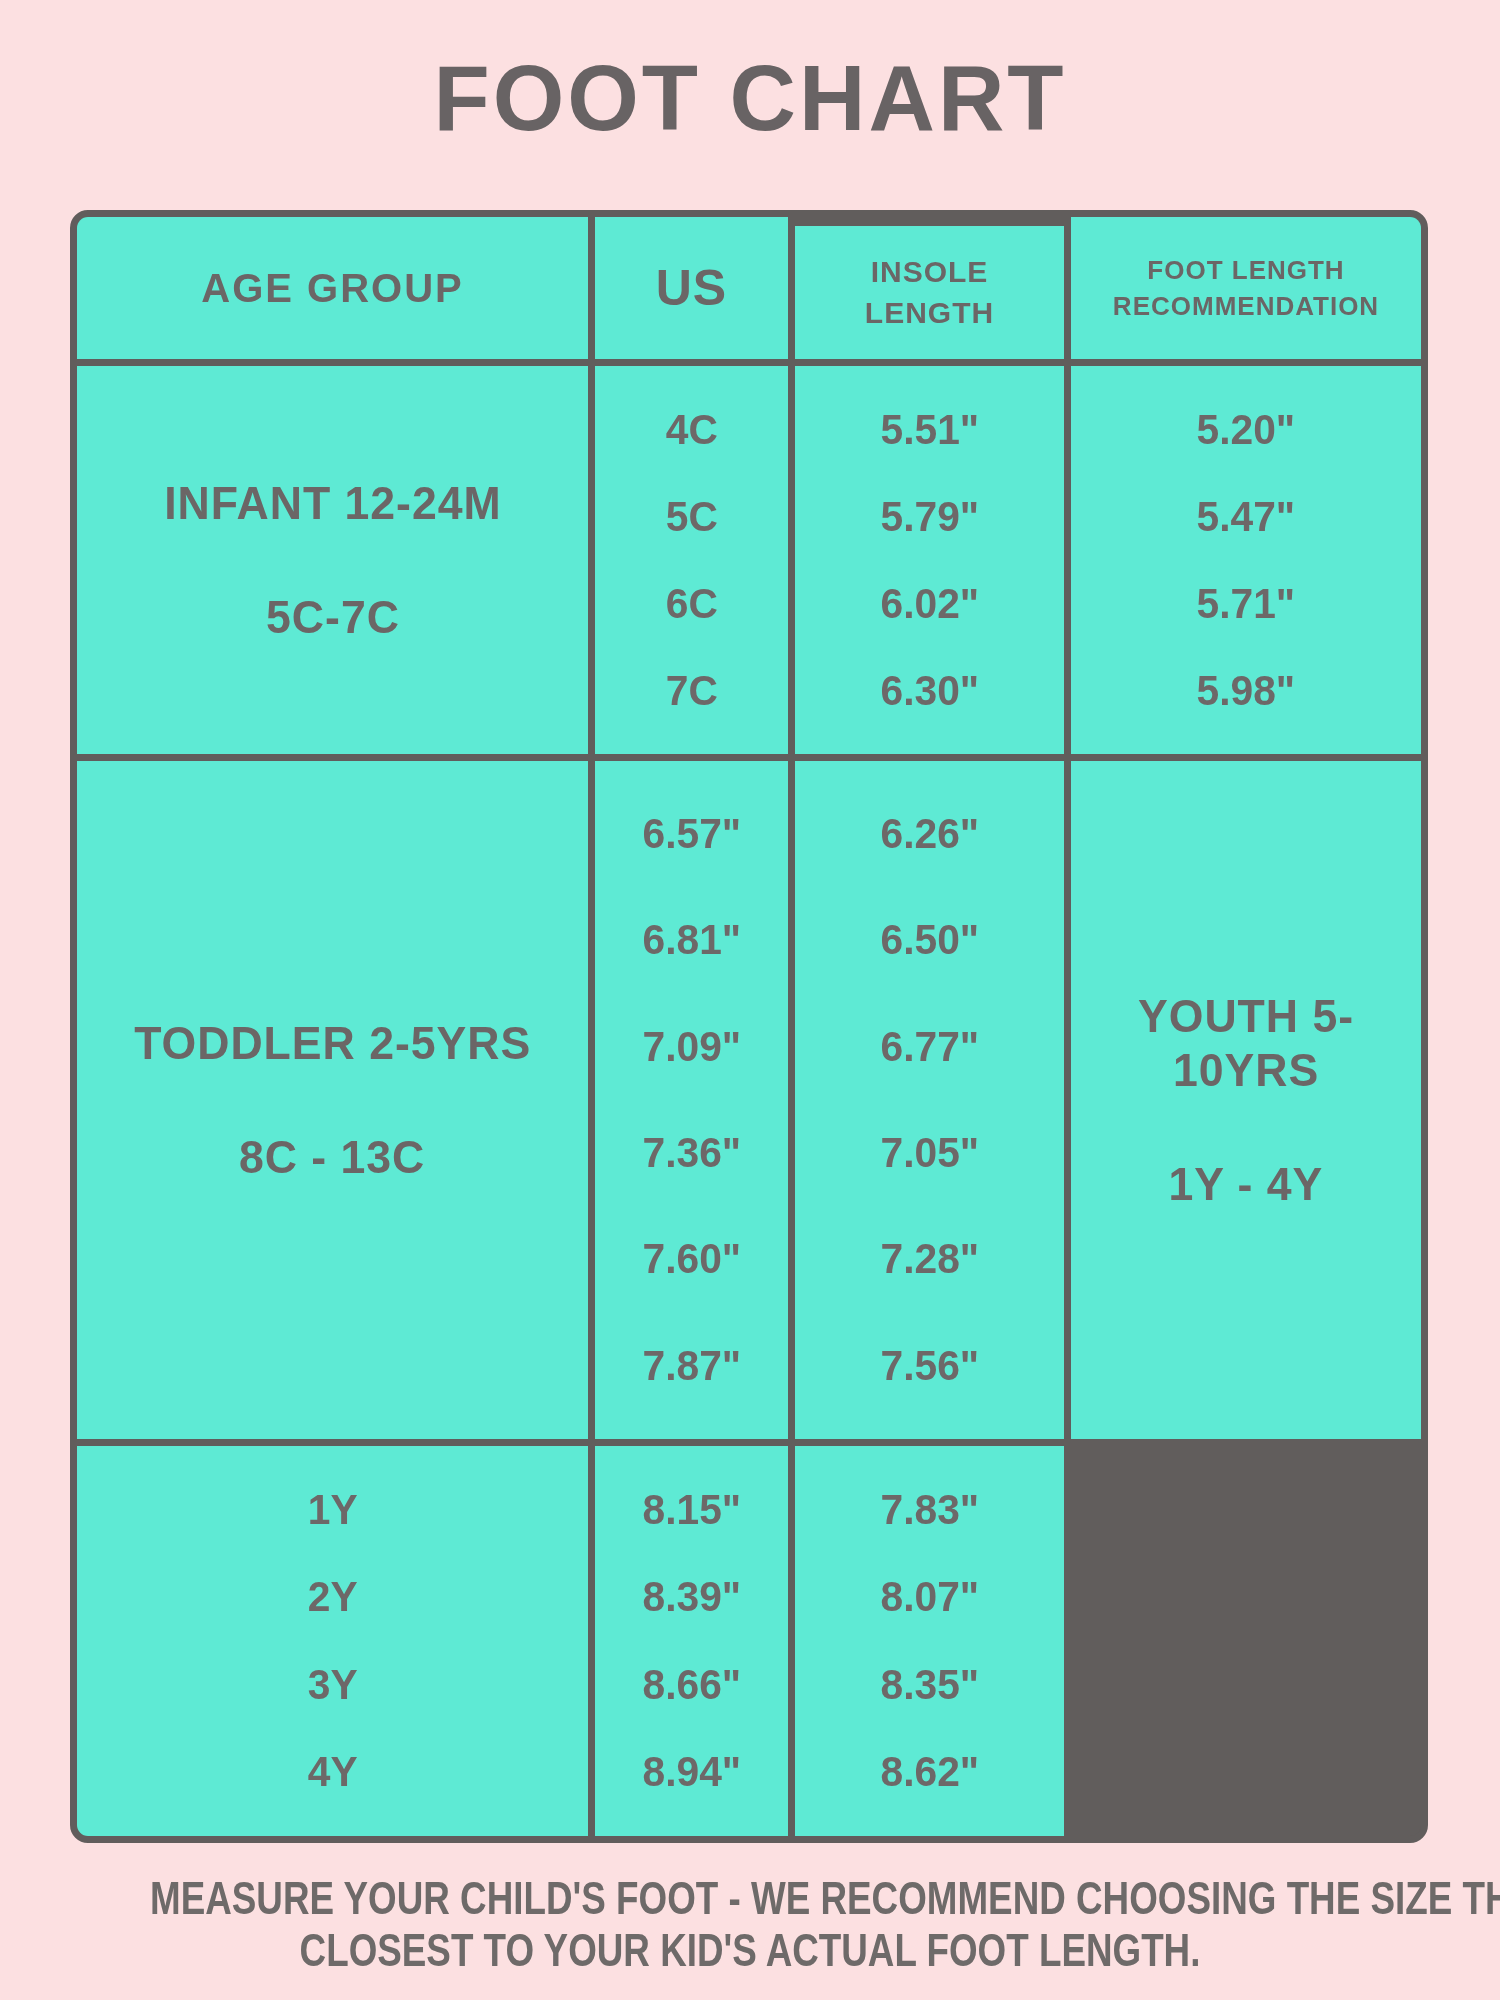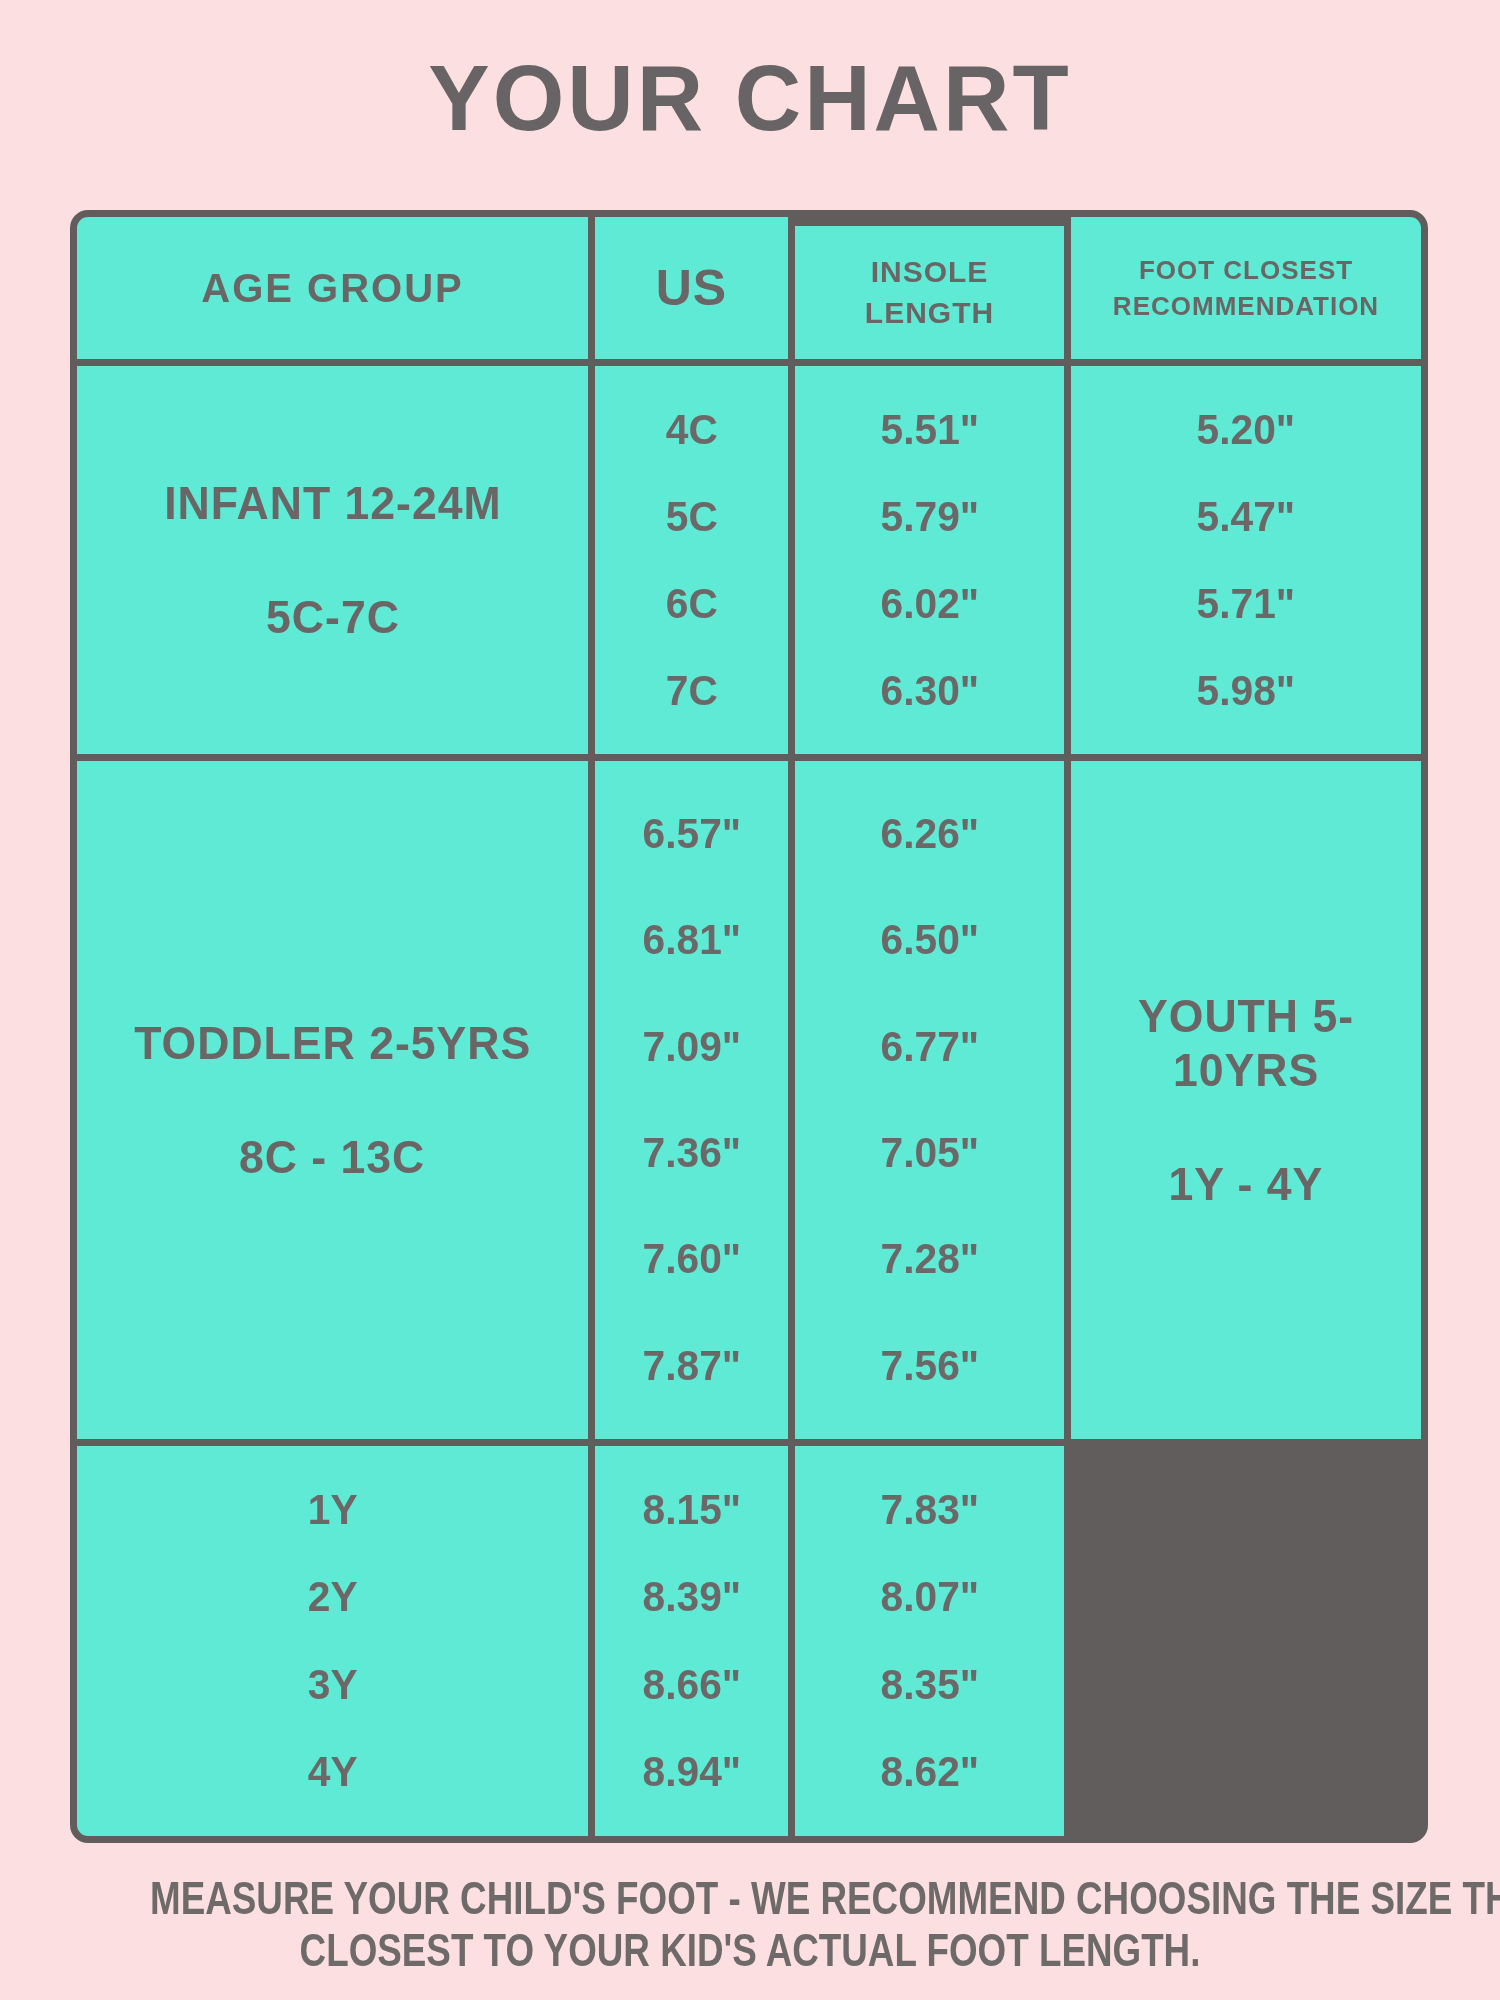--- a/index.html
+++ b/index.html
@@ -50,28 +50,28 @@
   .footer .fline{
     font-size:46px;font-weight:bold;line-height:52px;
     white-space:nowrap;
     transform:scaleX(.8);
     transform-origin:50% 50%;
   }
 </style>
 </head>
 <body>
 
-<div class="title">YOUR CHART</div>
+<div class="title">FOOT CHART</div>
 
 <div class="size-table">
 
   <div class="cell hdr hdr-age">AGE GROUP</div>
   <div class="cell hdr hdr-us">US</div>
   <div class="cell hdr hdr-insole">INSOLE LENGTH</div>
-  <div class="cell hdr hdr-foot">FOOT CLOSEST RECOMMENDATION</div>
+  <div class="cell hdr hdr-foot">FOOT LENGTH RECOMMENDATION</div>
 
   <div class="cell agecell">
     <div class="ageline">INFANT 12-24M</div>
     <div class="ageline">5C-7C</div>
   </div>
   <div class="cell listcell">
     <div class="val">4C</div>
     <div class="val">5C</div>
     <div class="val">6C</div>
     <div class="val">7C</div>

